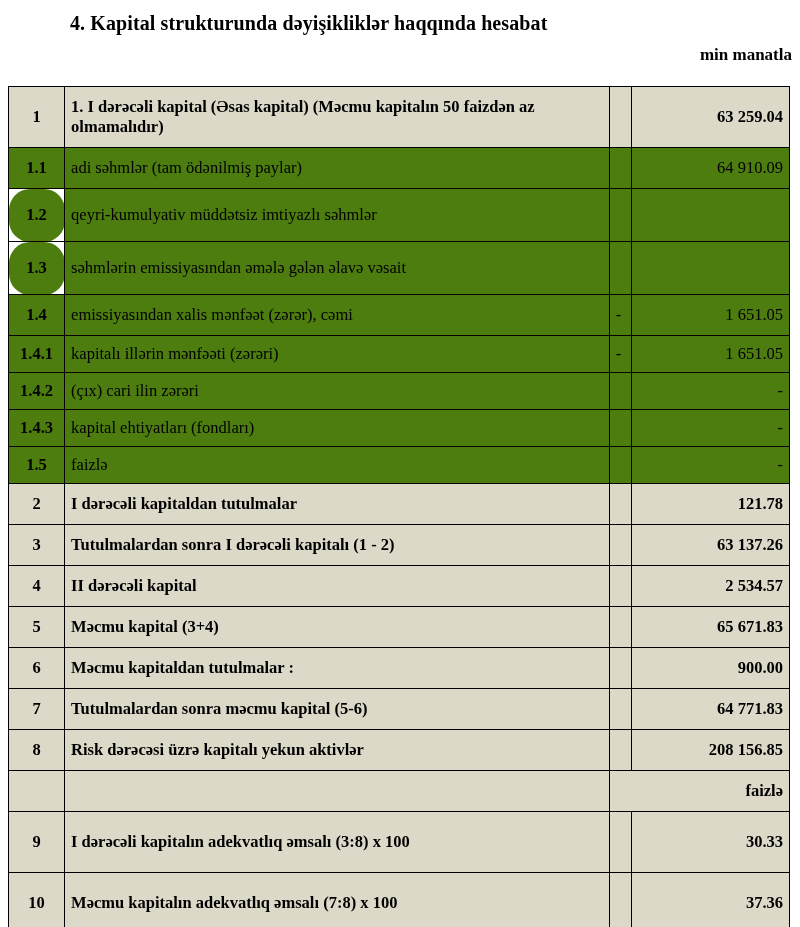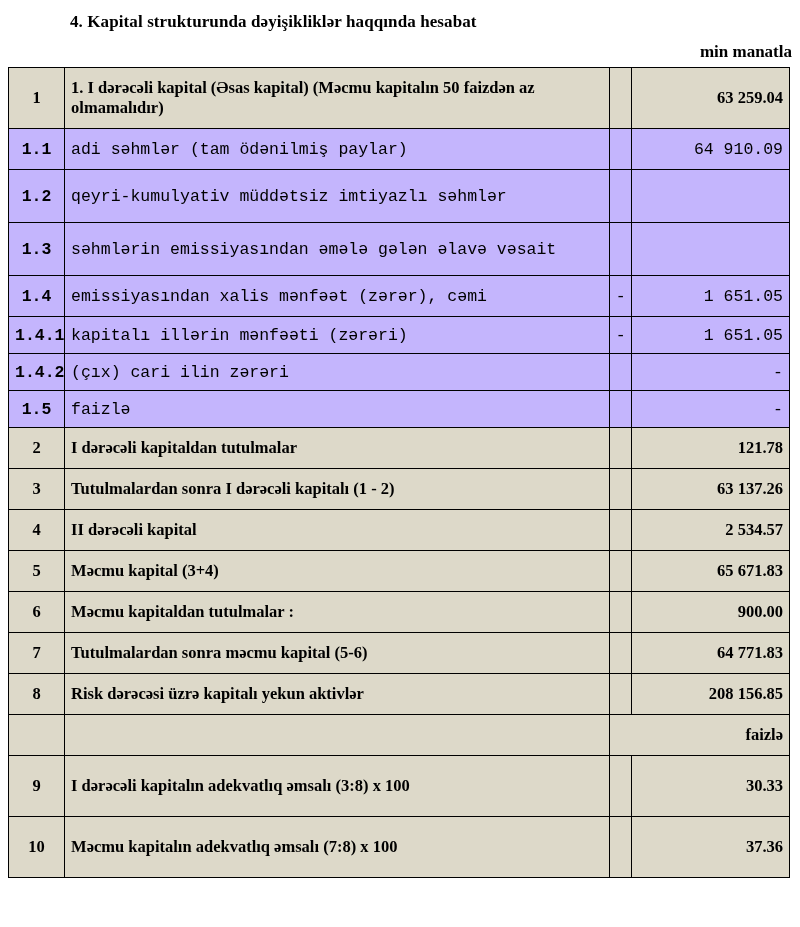--- a/index.html
+++ b/index.html
@@ -15,30 +15,30 @@
     position: relative;
   }
   .page {
     width: 800px;
     height: 927px;
     box-sizing: border-box;
     padding: 0;
     position: relative;
   }
   .doc-title {
-    font-size: 17px;
+    font-size: 20px;
     font-weight: bold;
     padding: 12px 0 0 70px;
     letter-spacing: 0.1px;
   }
   .units-line {
     text-align: right;
     font-size: 17px;
     font-weight: bold;
-    padding: 10px 8px 5px 0;
+    padding: 10px 8px 21px 0;
   }
   table.report {
     border-collapse: collapse;
     width: 782px;
     margin: 0 0 0 8px;
     table-layout: fixed;
   }
   table.report td {
     border: 1px solid #000000;
     vertical-align: middle;
@@ -66,28 +66,27 @@
   }
   td.val {
     text-align: right;
     border-left: none;
     padding-right: 8px;
   }
   tr.shaded td {
     background: #ddd9c9;
   }
   tr.plain td {
-    background: #c4b5fd;
-    font-family: Liberation Mono, monospace;
+    background: #4d7c0f;
   }
   tr.bold td {
     font-weight: bold;
   }
   .h-tall { height: 54px; }
-  .h-mid { height: 46px; }
+  .h-mid { height: 46px; border-radius: 21px; }
   .h-small { height: 30px; }
   .h-reg { height: 34px; }
   .units-cell {
     text-align: right;
     font-weight: bold;
     font-size: 17px;
     padding-right: 8px;
   }
 </style>
 </head>
@@ -143,20 +142,26 @@
           <td class="sign">-</td>
           <td class="val">1 651.05</td>
         </tr>
         <tr class="plain">
           <td class="num h-small">1.4.2</td>
           <td class="txt">(çıx) cari ilin zərəri</td>
           <td class="sign"></td>
           <td class="val">-</td>
         </tr>
         <tr class="plain">
+          <td class="num h-small">1.4.3</td>
+          <td class="txt">kapital ehtiyatları (fondları)</td>
+          <td class="sign"></td>
+          <td class="val">-</td>
+        </tr>
+        <tr class="plain">
           <td class="num h-small">1.5</td>
           <td class="txt">faizlə</td>
           <td class="sign"></td>
           <td class="val">-</td>
         </tr>
         <tr class="shaded bold">
           <td class="num h-reg">2</td>
           <td class="txt">I dərəcəli kapitaldan  tutulmalar</td>
           <td class="sign"></td>
           <td class="val">121.78</td>

